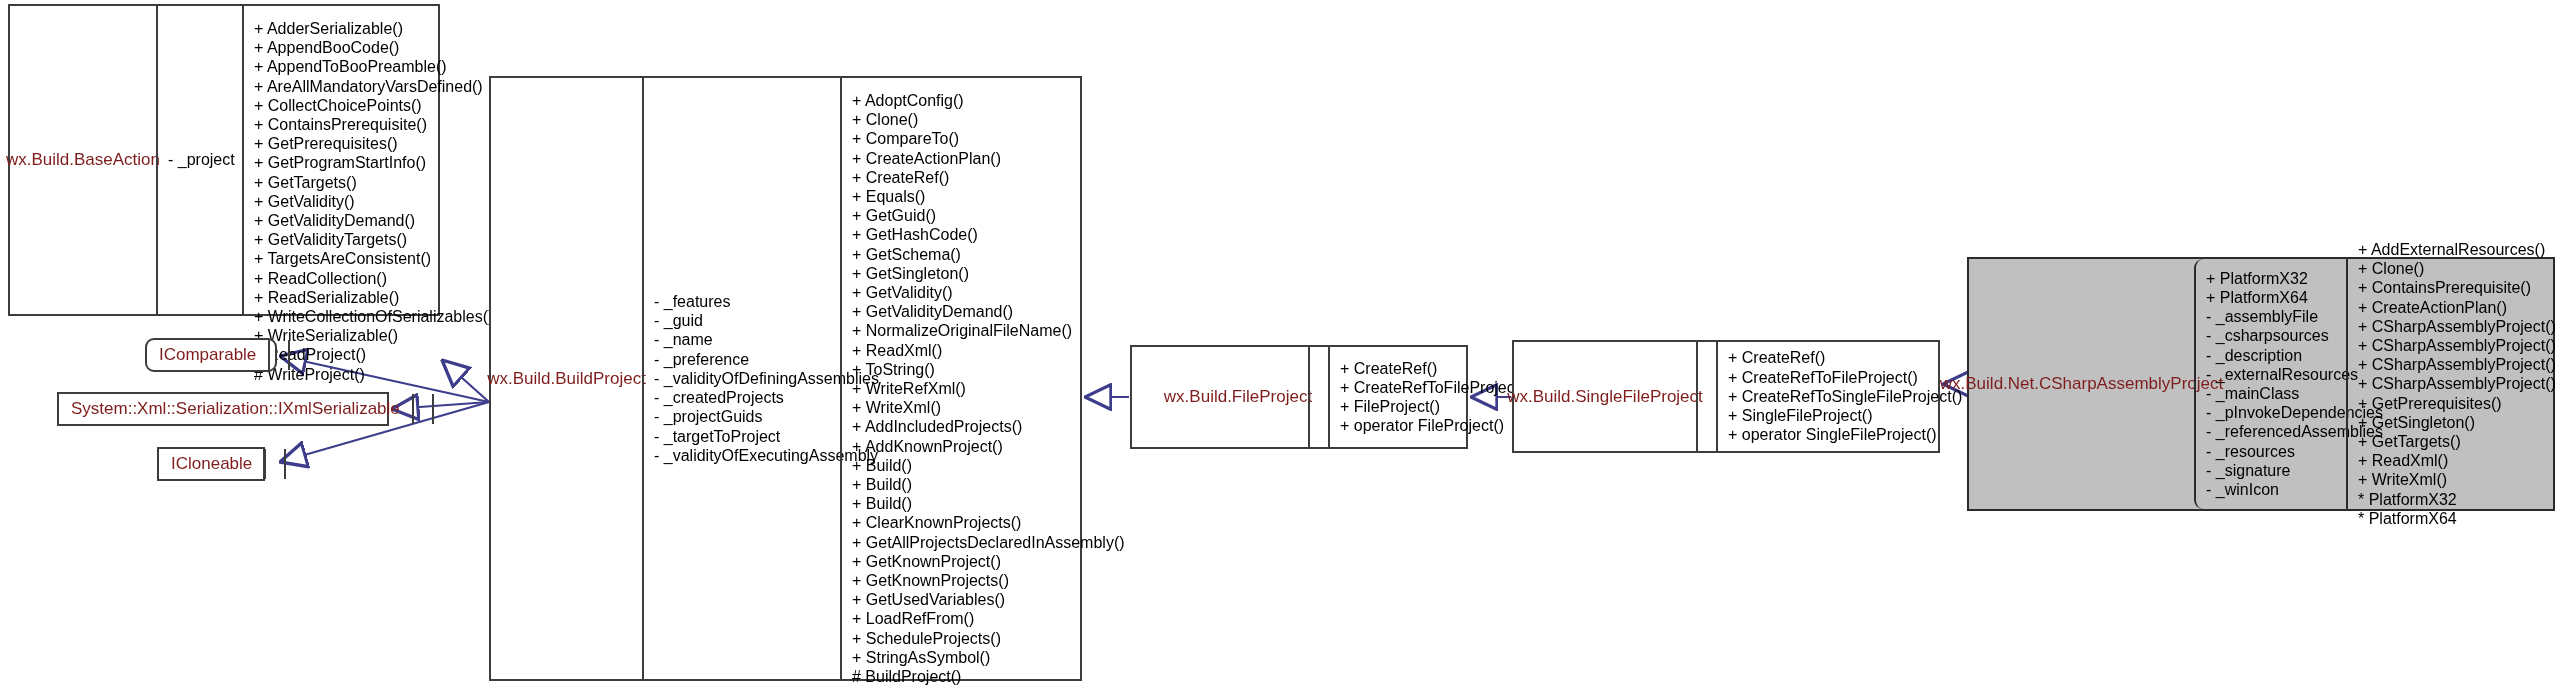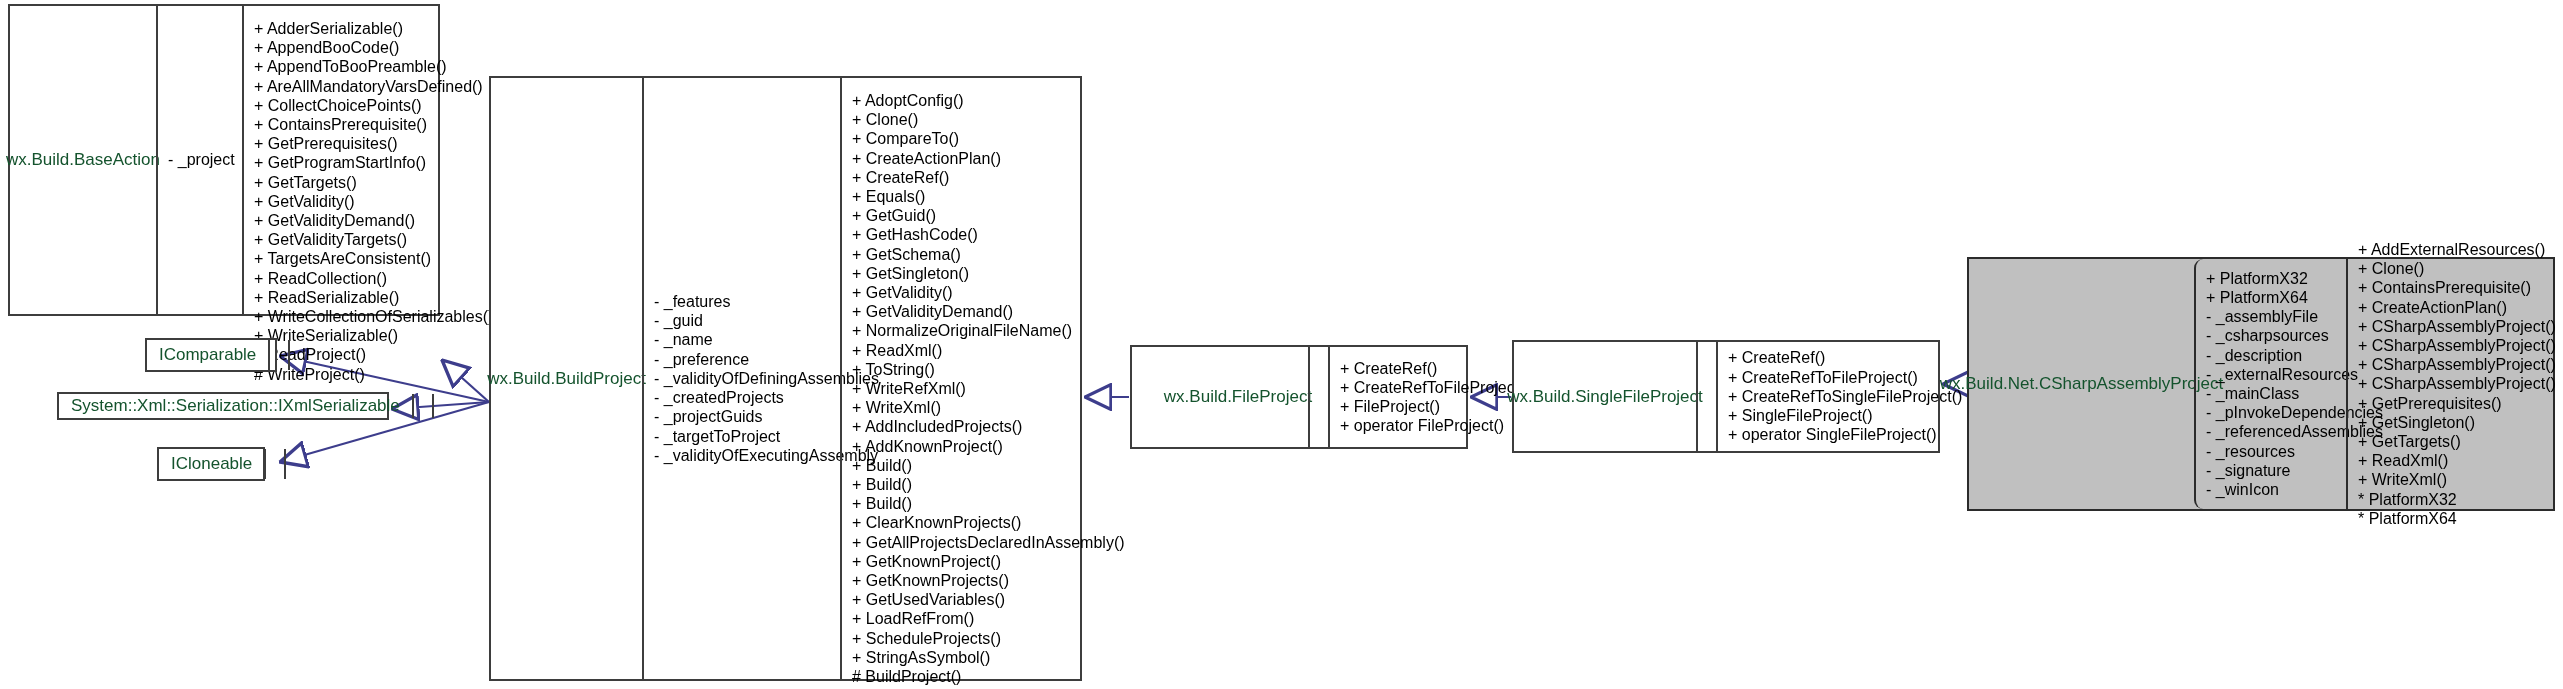--- a/index.html
+++ b/index.html
@@ -64,21 +64,21 @@
 
   .cell-name {
     justify-content: center;
     align-items: center;
     padding: 0 12px;
     text-align: center;
   }
   .cell-name .class-title {
     font-size: 17px;
     line-height: 20px;
-    color: #14532d;
+    color: #7f1d1d;
     white-space: nowrap;
   }
 
   .cell-members {
     padding: 4px 8px 4px 10px;
   }
   .cell-members.top-aligned {
     justify-content: flex-start;
     padding-top: 13px;
   }
@@ -89,26 +89,26 @@
     color: #000000;
     white-space: nowrap;
   }
 
   
   #cls-baseaction   { left: 8px;    top: 4px;   width: 432px;  height: 312px; }
   #cls-baseaction .c0 { width: 146px; }
   #cls-baseaction .c1 { width: 86px; }
   #cls-baseaction .c2 { flex: 1 1 auto; }
 
-  #cls-icomparable  { left: 145px;  top: 338px; width: 132px; height: 34px; }
+  #cls-icomparable  { left: 145px;  top: 338px; width: 132px; height: 34px; border-radius: 9px; }
   #cls-icomparable .c0 { flex: 1 1 auto; }
   #cls-icomparable .c1 { width: 26px; }
   #cls-icomparable .c2 { width: 26px; }
 
-  #cls-ixmlserial   { left: 57px;   top: 392px; width: 332px; height: 28px; }
+  #cls-ixmlserial   { left: 57px;   top: 392px; width: 332px; height: 34px; }
   #cls-ixmlserial .c0 { flex: 1 1 auto; }
   #cls-ixmlserial .c1 { width: 26px; }
   #cls-ixmlserial .c2 { width: 26px; }
 
   #cls-icloneable   { left: 157px;  top: 447px; width: 108px; height: 34px; }
   #cls-icloneable .c0 { flex: 1 1 auto; }
   #cls-icloneable .c1 { width: 26px; }
   #cls-icloneable .c2 { width: 26px; }
 
   #cls-buildproject { left: 489px;  top: 76px;  width: 593px; height: 605px; }

